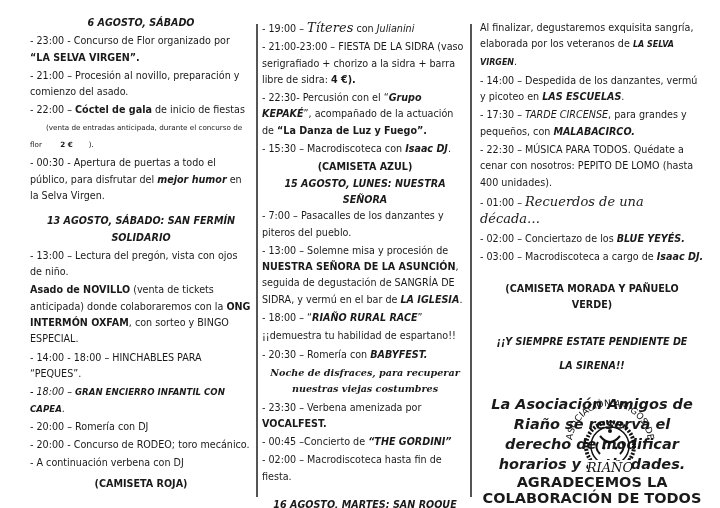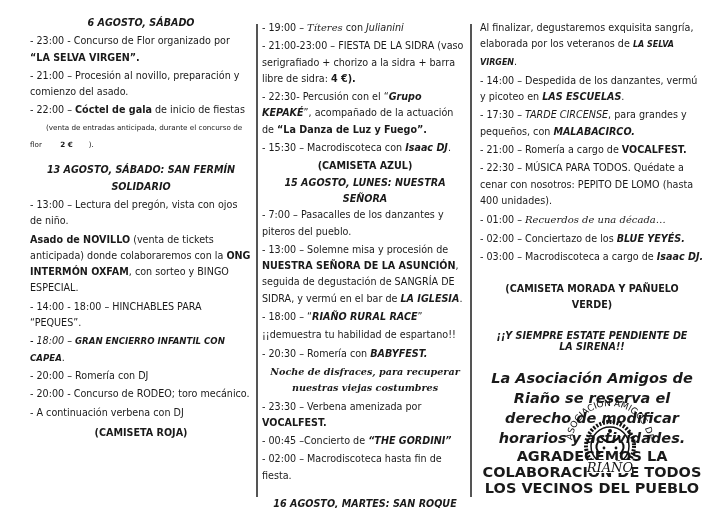--- a/index.html
+++ b/index.html
@@ -11,38 +11,39 @@
   .col3 { left: 480px; width: 224px; top: 20px; }
   .vline { position: absolute; width: 1.5px; background: #555; top: 24px; height: 473px; }
   .vl1 { left: 256px; } .vl2 { left: 470px; }
   .hd { text-align: center; font-weight: bold; font-style: italic; margin: 4px 0 2px 0; }
   .hd.plain { font-style: normal; }
   .ln { margin: 0 0 2px 0; }
   .b { font-weight: bold; }
   .bi { font-weight: bold; font-style: italic; }
   .i { font-style: italic; }
   .small { font-size: 7.2px; margin-left: 16px; }
-  .script { font-family: "DejaVu Serif", serif; font-style: italic; font-size: 10px; margin-top: 32px; }
+  .script { font-family: "DejaVu Serif", serif; font-style: italic; font-size: 13px; margin-top: 32px; }
   .serif-note { font-family: "DejaVu Serif", serif; font-style: italic; font-weight: bold; text-align: center; font-size: 9.6px; }
   .notice { text-align: center; font-weight: bold; font-style: italic; font-size: 14.5px; line-height: 20px; margin-top: 16px; }
   .notice2 { text-align: center; font-weight: bold; font-size: 14.5px; line-height: 16px; }
   .logo { position: absolute; left: 560px; top: 398px; width: 100px; height: 82px; }
 </style>
 </head>
 <body>
 
 <div class="vline vl1"></div>
 <div class="vline vl2"></div>
 
 <div class="col col1">
   <div class="hd">6 AGOSTO, SÁBADO</div>
   <div class="ln"><span>- 23:00  -  Concurso de Flor organizado por </span><span class="b">“LA SELVA VIRGEN”.</span></div>
 
   <div class="ln">- 21:00 – Procesión al novillo, preparación y comienzo del asado.</div>
   <div class="ln"><span>- 22:00 – </span><span class="b">Cóctel de gala</span><span> de inicio de fiestas </span><span class="small">(venta de entradas anticipada, durante el concurso de flor </span><span class="small b">2 €</span><span class="small">).</span></div>
+  <div class="ln"><span>- 00:30 - Apertura de puertas a todo el público, para disfrutar del </span><span class="bi">mejor humor</span><span> en la Selva Virgen.</span></div>
 
   <div class="hd" style="margin-top:9px">13 AGOSTO, SÁBADO: SAN FERMÍN SOLIDARIO</div>
   <div class="ln">- 13:00 – Lectura del pregón, vista con ojos de niño.</div>
   <div class="ln"><span class="b">Asado de NOVILLO</span><span> (venta de tickets anticipada) donde colaboraremos con la </span><span class="b">ONG INTERMÓN OXFAM</span><span>, con sorteo y BINGO ESPECIAL.</span></div>
   <div class="ln">- 14:00 - 18:00 –  HINCHABLES PARA “PEQUES”.</div>
   <div class="ln"><span class="i">- 18:00 – </span><span class="bi" style="font-size:8.6px">GRAN ENCIERRO INFANTIL CON CAPEA</span><span>.</span></div>
   <div class="ln">- 20:00  –  Romería con DJ</div>
   <div class="ln">- 20:00 - Concurso de RODEO; toro mecánico.</div>
   <div class="ln">- A continuación verbena con DJ</div>
   <div class="hd plain">(CAMISETA ROJA)</div>
@@ -68,28 +69,27 @@
   <div class="ln">- 02:00 – Macrodiscoteca hasta fin de fiesta.</div>
 
   <div class="hd" style="margin-top:12px">16 AGOSTO, MARTES: SAN ROQUE</div>
 
 </div>
 
 <div class="col col3">
   <div class="ln"><span>Al finalizar, degustaremos exquisita sangría, elaborada por los veteranos de </span><span class="bi" style="font-size:8px">LA SELVA VIRGEN</span><span>.</span></div>
   <div class="ln"><span>- 14:00 – Despedida de los danzantes, vermú y picoteo en </span><span class="bi">LAS ESCUELAS</span><span>.</span></div>
   <div class="ln"><span>- 17:30 – </span><span class="i">TARDE CIRCENSE</span><span>, para grandes y pequeños, con </span><span class="bi">MALABACIRCO.</span></div>
-  <div class="ln"><span>- 21:00 – Romería a cargo de </span><span class="b">VOCALFEST.</span></div>
   <div class="ln">- 22:30 – MÚSICA PARA TODOS. Quédate a cenar con nosotros: PEPITO DE LOMO (hasta 400 unidades).</div>
   <div class="ln" style="margin-top:3px"><span>- 01:00 – </span><span class="script">Recuerdos de una década…</span></div>
   <div class="ln"><span>- 02:00 – Conciertazo de los </span><span class="bi">BLUE YEYÉS.</span></div>
   <div class="ln"><span>- 03:00 – Macrodiscoteca a cargo de </span><span class="bi">Isaac DJ.</span></div>
   <div class="hd plain" style="margin:16px">(CAMISETA MORADA Y PAÑUELO VERDE)</div>
 
-  <div class="hd" style="margin-top:10px; line-height:11px; padding:0 14px">¡¡Y SIEMPRE ESTATE PENDIENTE DE LA SIRENA!!</div>
+  <div class="hd" style="margin-top:10px; line-height:24px; padding:0 14px">¡¡Y SIEMPRE ESTATE PENDIENTE DE LA SIRENA!!</div>
 
   <div class="notice">La Asociación Amigos de Riaño se reserva el derecho de modificar horarios y actividades.</div>
   <div class="notice2">AGRADECEMOS LA COLABORACIÓN DE TODOS LOS VECINOS DEL PUEBLO</div>
 </div>
 
 <div class="logo">
   <svg width="100" height="82" viewBox="0 0 100 82">
     <defs>
       <path id="arc" d="M 12 46 A 38 38 0 0 1 88 46"></path>
     </defs>

